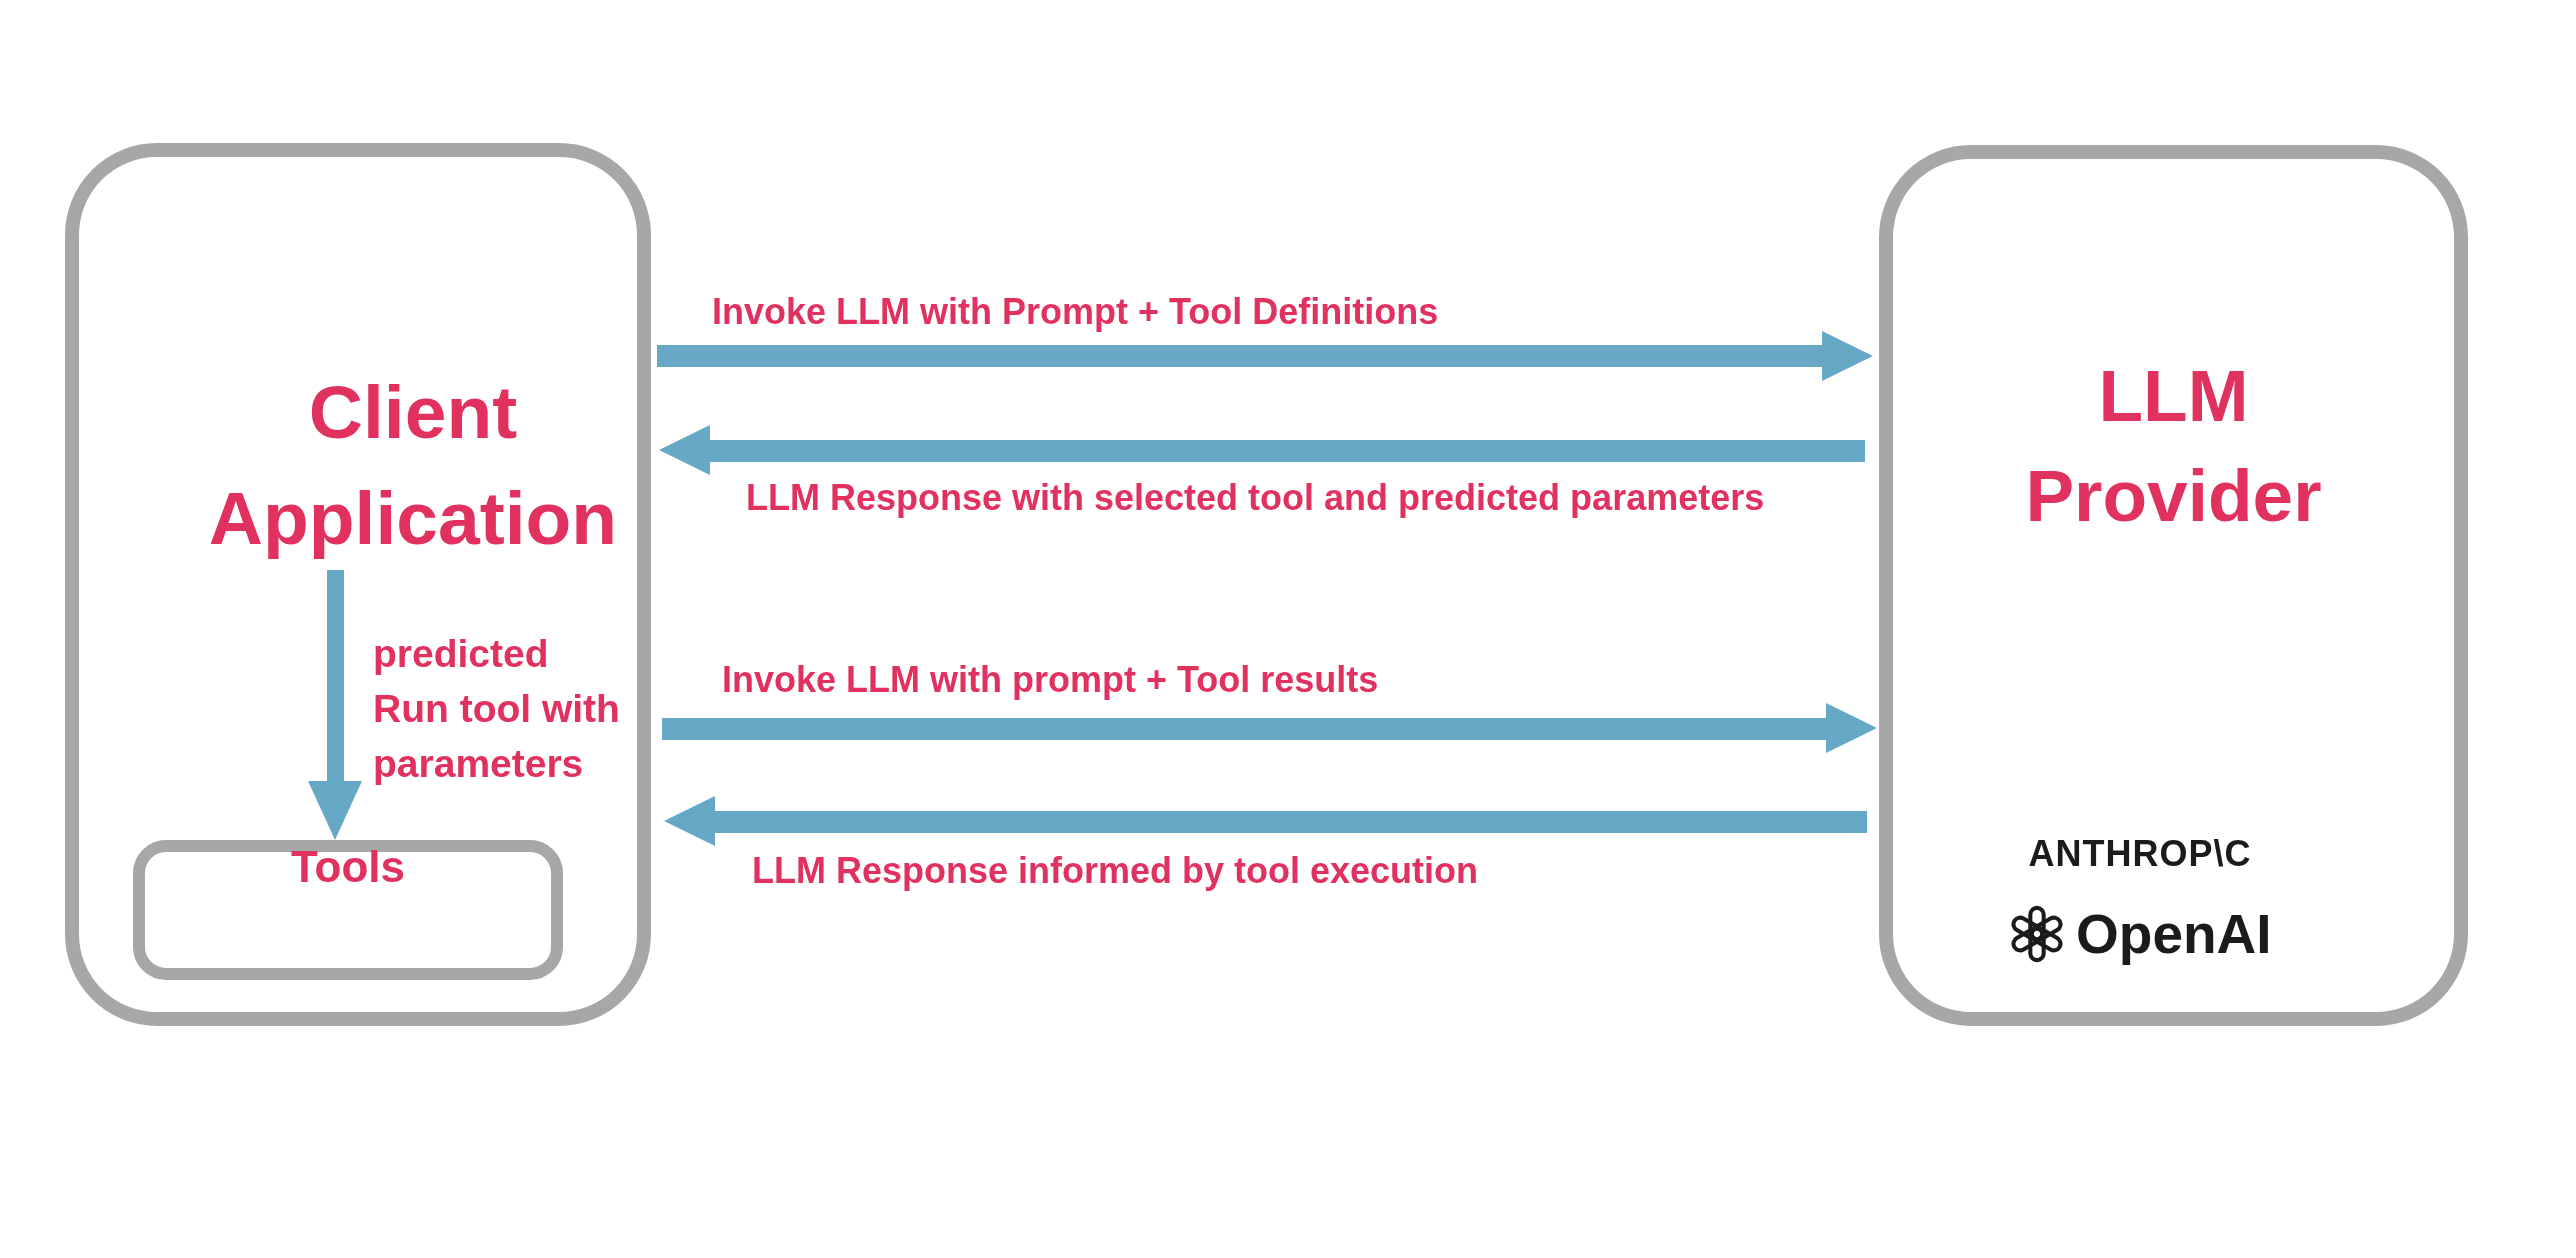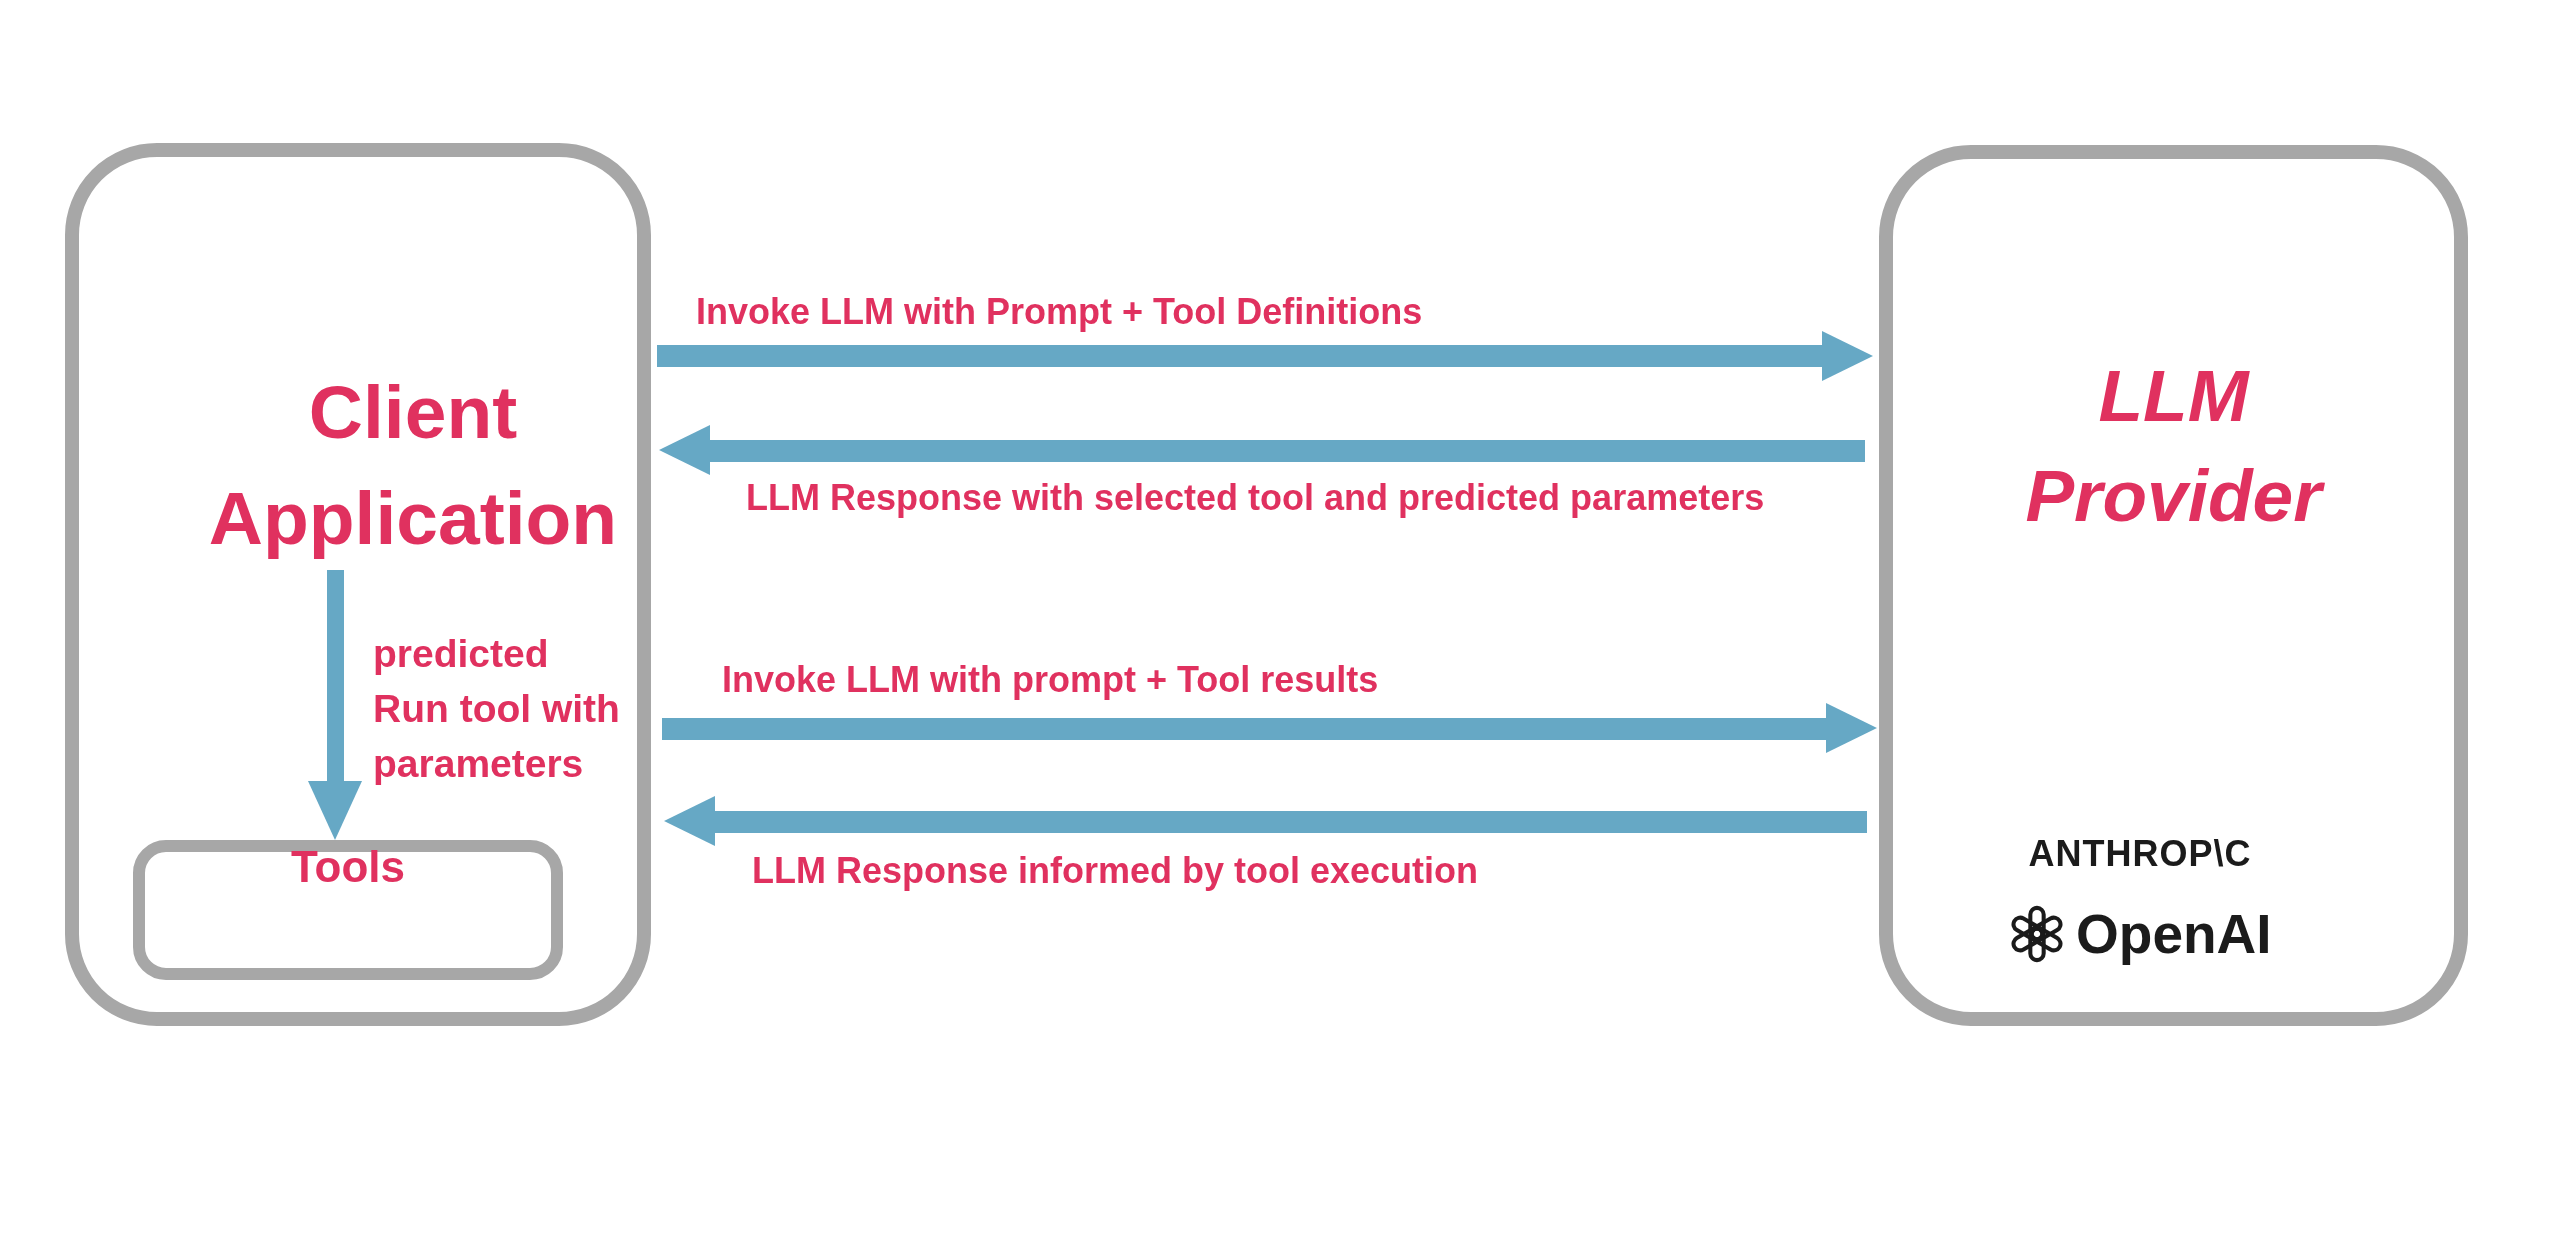--- a/index.html
+++ b/index.html
@@ -23,21 +23,21 @@
     background:#ffffff;
     box-sizing:border-box;
   }
   .box-title{
     position:absolute;
     text-align:center;
     color:var(--pink);
     font-weight:bold;
   }
   .client-title{left:65px;top:359px;width:696px;font-size:75px;line-height:106px;}
-  .provider-title{left:1879px;top:346px;width:589px;font-size:73px;line-height:100px;font-style:italic;}
+  .provider-title{left:1879px;top:346px;width:589px;font-size:73px;line-height:100px;}
 
   .shaft{position:absolute;height:22px;background:var(--blue);}
   .head-right{position:absolute;width:0;height:0;
     border-top:25px solid transparent;border-bottom:25px solid transparent;
     border-left:51px solid var(--blue);}
   .head-left{position:absolute;width:0;height:0;
     border-top:25px solid transparent;border-bottom:25px solid transparent;
     border-right:51px solid var(--blue);}
   .head-down{position:absolute;width:0;height:0;
     border-left:27px solid transparent;border-right:27px solid transparent;
@@ -93,21 +93,21 @@
   <div class="note">
     <div>predicted</div>
     <div>Run tool with</div>
     <div>parameters</div>
   </div>
 
   <div class="tools-box">
     <span class="tools-label">Tools</span>
   </div>
 
-  <div class="arrow-label" style="left:696px;top:291px;">Invoke LLM with Prompt + Tool Definitions</div>
+  <div class="arrow-label" style="left:712px;top:291px;">Invoke LLM with Prompt + Tool Definitions</div>
   <div class="shaft" style="left:657px;top:345px;width:1167px;"></div>
   <div class="head-right" style="left:1822px;top:331px;"></div>
 
   <div class="head-left" style="left:659px;top:425px;"></div>
   <div class="shaft" style="left:708px;top:440px;width:1157px;"></div>
   <div class="arrow-label" style="left:746px;top:477px;">LLM Response with selected tool and predicted parameters</div>
 
   <div class="arrow-label" style="left:722px;top:659px;">Invoke LLM with prompt + Tool results</div>
   <div class="shaft" style="left:662px;top:718px;width:1166px;"></div>
   <div class="head-right" style="left:1826px;top:703px;"></div>

